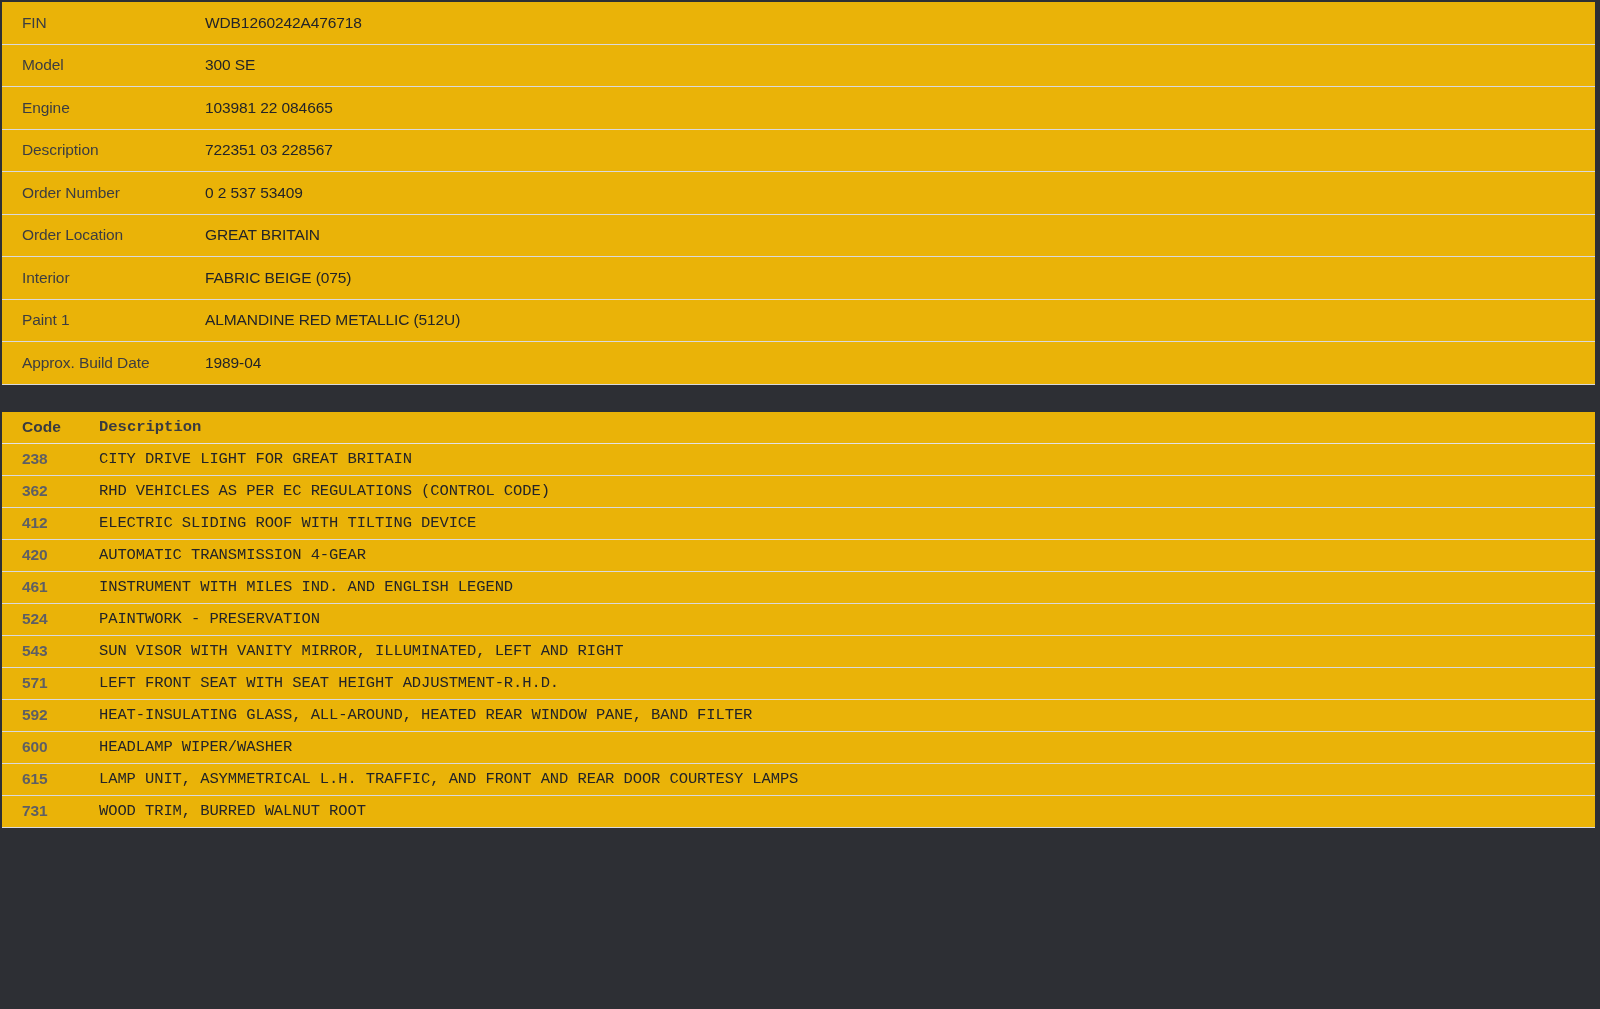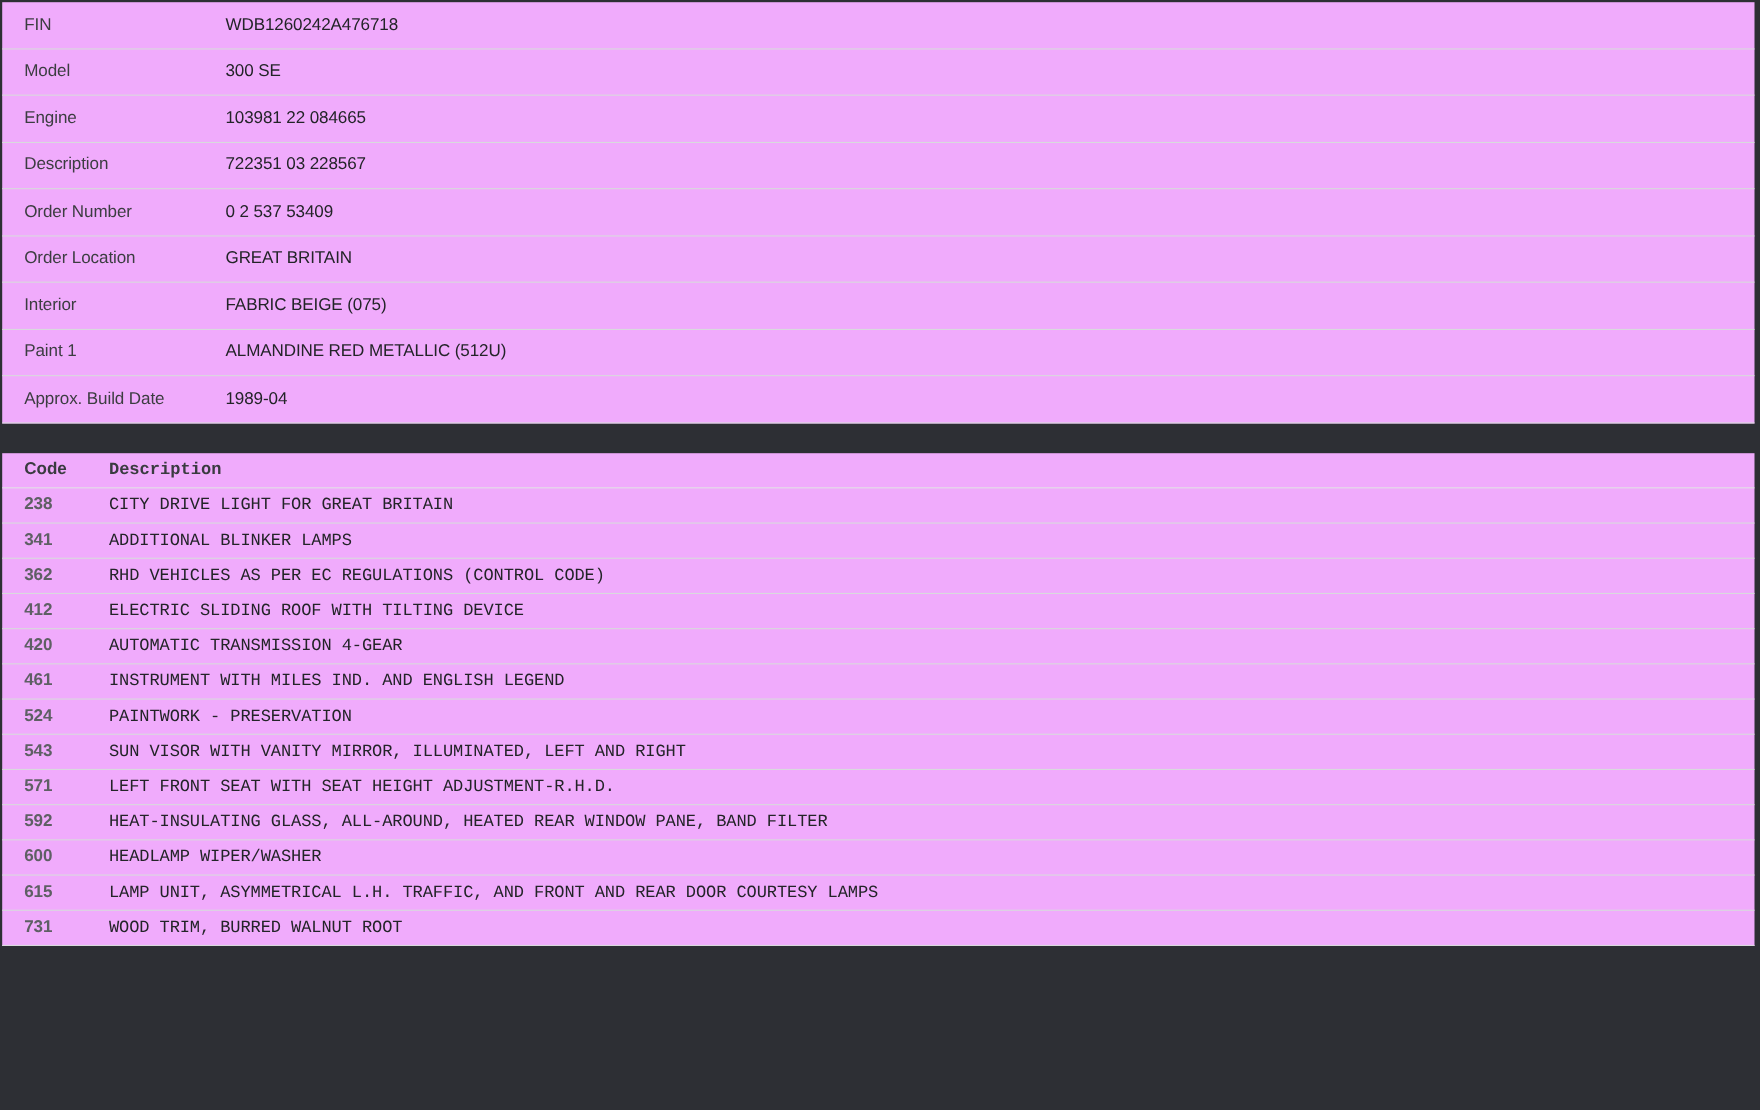--- a/index.html
+++ b/index.html
@@ -4,21 +4,21 @@
 <style>
   * { margin: 0; padding: 0; box-sizing: border-box; }
   html, body {
     width: 1600px;
     height: 1009px;
     overflow: hidden;
     background: #2d2f34;
     font-family: "Liberation Sans", sans-serif;
   }
   .card {
-    background: #f0abfc;
+    background: #eab308;
     margin-left: 2px;
     margin-right: 5px;
     width: 1593px;
   }
   .card-top { margin-top: 2px; }
   .card-bottom { margin-top: 27px; }
 
   .vrow {
     display: flex;
     align-items: center;
@@ -112,24 +112,20 @@
 <div class="card card-bottom">
   <div class="orow header">
     <div class="ocode">Code</div>
     <div class="odesc">Description</div>
   </div>
 <div class="orow">
     <div class="ocode">238</div>
     <div class="odesc">CITY DRIVE LIGHT FOR GREAT BRITAIN</div>
   </div>
     <div class="orow">
-    <div class="ocode">341</div>
-    <div class="odesc">ADDITIONAL BLINKER LAMPS</div>
-  </div>
-    <div class="orow">
     <div class="ocode">362</div>
     <div class="odesc">RHD VEHICLES AS PER EC REGULATIONS (CONTROL CODE)</div>
   </div>
     <div class="orow">
     <div class="ocode">412</div>
     <div class="odesc">ELECTRIC SLIDING ROOF WITH TILTING DEVICE</div>
   </div>
     <div class="orow">
     <div class="ocode">420</div>
     <div class="odesc">AUTOMATIC TRANSMISSION 4-GEAR</div>

